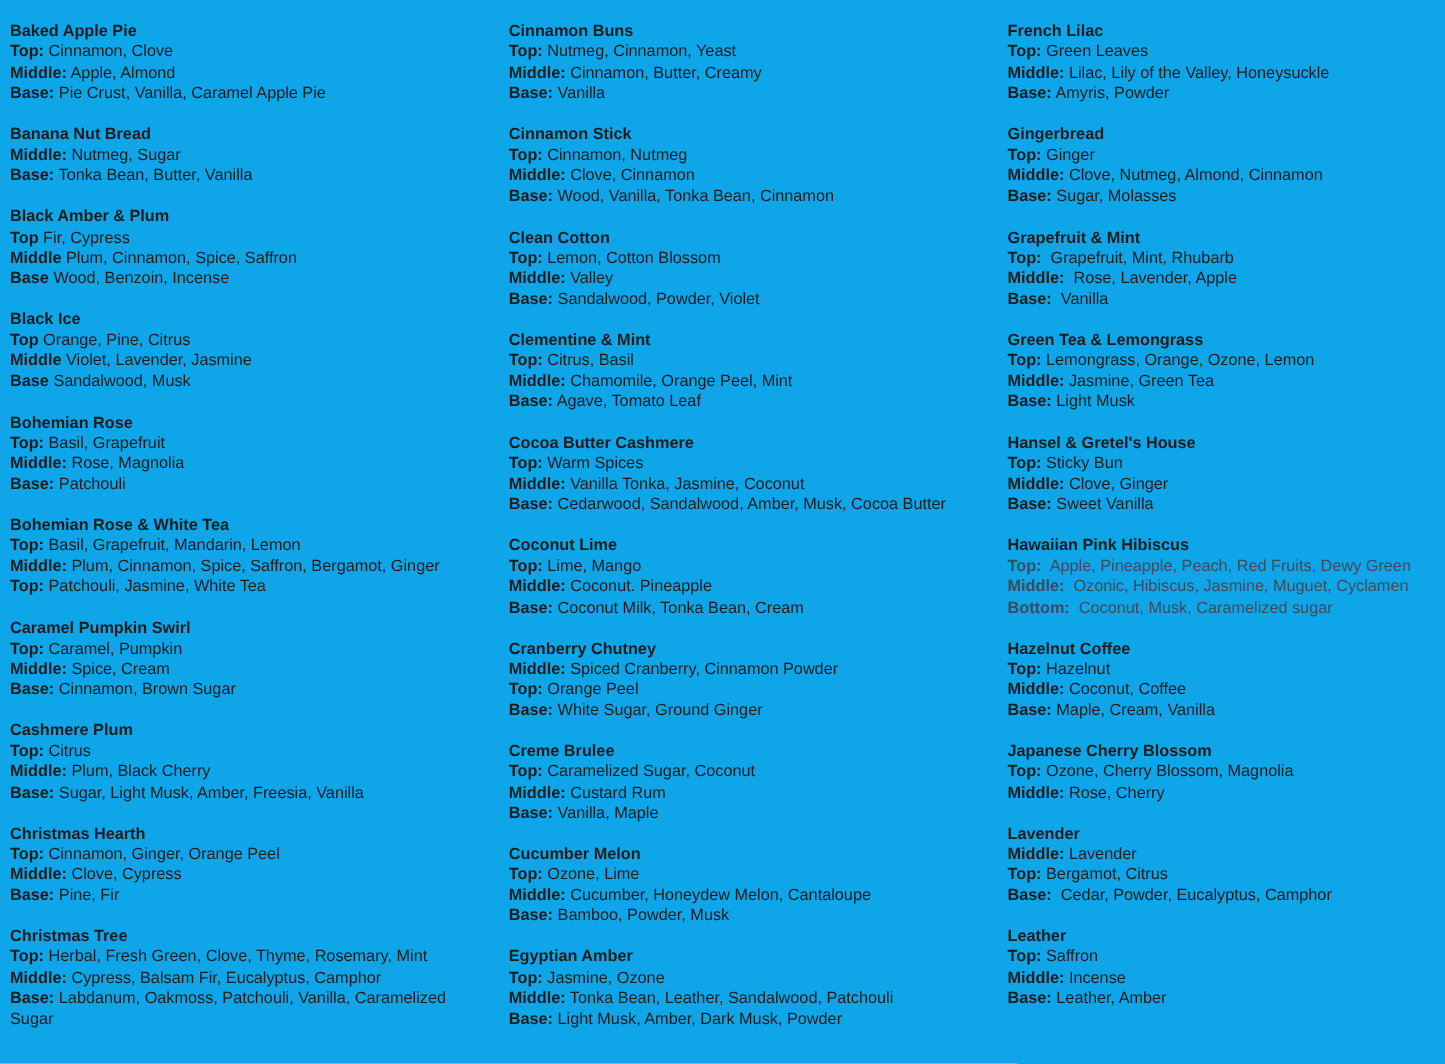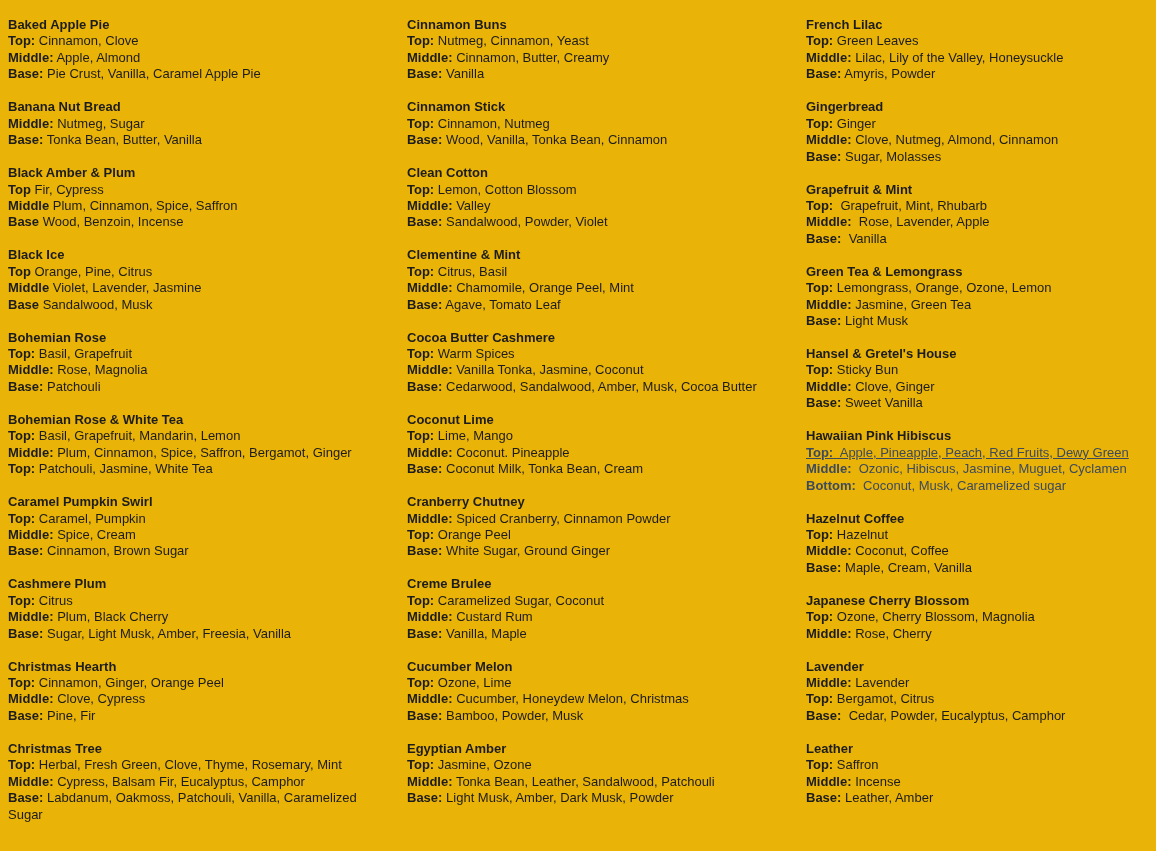--- a/index.html
+++ b/index.html
@@ -12,21 +12,21 @@
     line-height: 16.45px;
     color: #1c1c1c;
     overflow: hidden;
   }
   .page {
     width: 1156px;
     height: 851px;
     padding: 17px 0 0 8px;
     display: grid;
     grid-template-columns: 399px 399px auto;
-    background: #eab308;
+    background: #0ea5e9;
   }
   .column { padding-right: 14px; }
   .entry { margin-bottom: 16.45px; }
   .entry-title { font-weight: 700; }
   .note-line { white-space: pre-wrap; }
   .note-label { font-weight: 700; }
 </style>
 </head>
 <body>
 
@@ -95,20 +95,21 @@
     <div class="column">
       <div class="entry">
         <div class="entry-title">Cinnamon Buns</div>
         <div class="note-line"><span class="note-label">Top:</span> <span class="note-value">Nutmeg, Cinnamon, Yeast</span></div>
         <div class="note-line"><span class="note-label">Middle:</span> <span class="note-value">Cinnamon, Butter, Creamy</span></div>
         <div class="note-line"><span class="note-label">Base:</span> <span class="note-value">Vanilla</span></div>
       </div>
       <div class="entry">
         <div class="entry-title">Cinnamon Stick</div>
         <div class="note-line"><span class="note-label">Top:</span> <span class="note-value">Cinnamon, Nutmeg</span></div>
+        <div class="note-line"><span class="note-label">Middle:</span> <span class="note-value">Clove, Cinnamon</span></div>
         <div class="note-line"><span class="note-label">Base:</span> <span class="note-value">Wood, Vanilla, Tonka Bean, Cinnamon</span></div>
       </div>
       <div class="entry">
         <div class="entry-title">Clean Cotton</div>
         <div class="note-line"><span class="note-label">Top:</span> <span class="note-value">Lemon, Cotton Blossom</span></div>
         <div class="note-line"><span class="note-label">Middle:</span> <span class="note-value">Valley</span></div>
         <div class="note-line"><span class="note-label">Base:</span> <span class="note-value">Sandalwood, Powder, Violet</span></div>
       </div>
       <div class="entry">
         <div class="entry-title">Clementine &amp; Mint</div>
@@ -136,21 +137,21 @@
       </div>
       <div class="entry">
         <div class="entry-title">Creme Brulee</div>
         <div class="note-line"><span class="note-label">Top:</span> <span class="note-value">Caramelized Sugar, Coconut</span></div>
         <div class="note-line"><span class="note-label">Middle:</span> <span class="note-value">Custard Rum</span></div>
         <div class="note-line"><span class="note-label">Base:</span> <span class="note-value">Vanilla, Maple</span></div>
       </div>
       <div class="entry">
         <div class="entry-title">Cucumber Melon</div>
         <div class="note-line"><span class="note-label">Top:</span> <span class="note-value">Ozone, Lime</span></div>
-        <div class="note-line"><span class="note-label">Middle:</span> <span class="note-value">Cucumber, Honeydew Melon, Christmas</span></div>
+        <div class="note-line"><span class="note-label">Middle:</span> <span class="note-value">Cucumber, Honeydew Melon, Cantaloupe</span></div>
         <div class="note-line"><span class="note-label">Base:</span> <span class="note-value">Bamboo, Powder, Musk</span></div>
       </div>
       <div class="entry">
         <div class="entry-title">Egyptian Amber</div>
         <div class="note-line"><span class="note-label">Top:</span> <span class="note-value">Jasmine, Ozone</span></div>
         <div class="note-line"><span class="note-label">Middle:</span> <span class="note-value">Tonka Bean, Leather, Sandalwood, Patchouli</span></div>
         <div class="note-line"><span class="note-label">Base:</span> <span class="note-value">Light Musk, Amber, Dark Musk, Powder</span></div>
       </div>
     </div>
     <div class="column">
@@ -179,21 +180,21 @@
         <div class="note-line"><span class="note-label">Base:</span> <span class="note-value">Light Musk</span></div>
       </div>
       <div class="entry">
         <div class="entry-title">Hansel &amp; Gretel's House</div>
         <div class="note-line"><span class="note-label">Top:</span> <span class="note-value">Sticky Bun</span></div>
         <div class="note-line"><span class="note-label">Middle:</span> <span class="note-value">Clove, Ginger</span></div>
         <div class="note-line"><span class="note-label">Base:</span> <span class="note-value">Sweet Vanilla</span></div>
       </div>
       <div class="entry">
         <div class="entry-title">Hawaiian Pink Hibiscus</div>
-        <div class="note-line" style="color: rgb(61, 74, 92); text-decoration: underline;"><span class="note-label">Top:</span> <span class="note-value"> Apple, Pineapple, Peach, Red Fruits, Dewy Green</span></div>
+        <div class="note-line" style="color: rgb(61, 74, 92);"><span class="note-label">Top:</span> <span class="note-value"> Apple, Pineapple, Peach, Red Fruits, Dewy Green</span></div>
         <div class="note-line" style="color: rgb(61, 74, 92);"><span class="note-label">Middle:</span> <span class="note-value"> Ozonic, Hibiscus, Jasmine, Muguet, Cyclamen</span></div>
         <div class="note-line" style="color: rgb(61, 74, 92);"><span class="note-label">Bottom:</span> <span class="note-value"> Coconut, Musk, Caramelized sugar</span></div>
       </div>
       <div class="entry">
         <div class="entry-title">Hazelnut Coffee</div>
         <div class="note-line"><span class="note-label">Top:</span> <span class="note-value">Hazelnut</span></div>
         <div class="note-line"><span class="note-label">Middle:</span> <span class="note-value">Coconut, Coffee</span></div>
         <div class="note-line"><span class="note-label">Base:</span> <span class="note-value">Maple, Cream, Vanilla</span></div>
       </div>
       <div class="entry">

